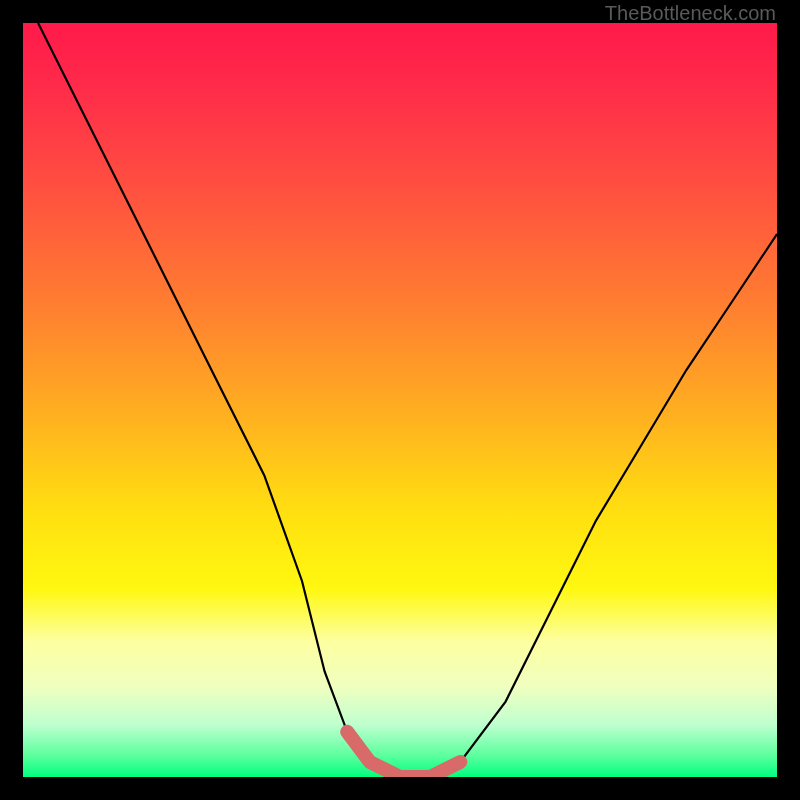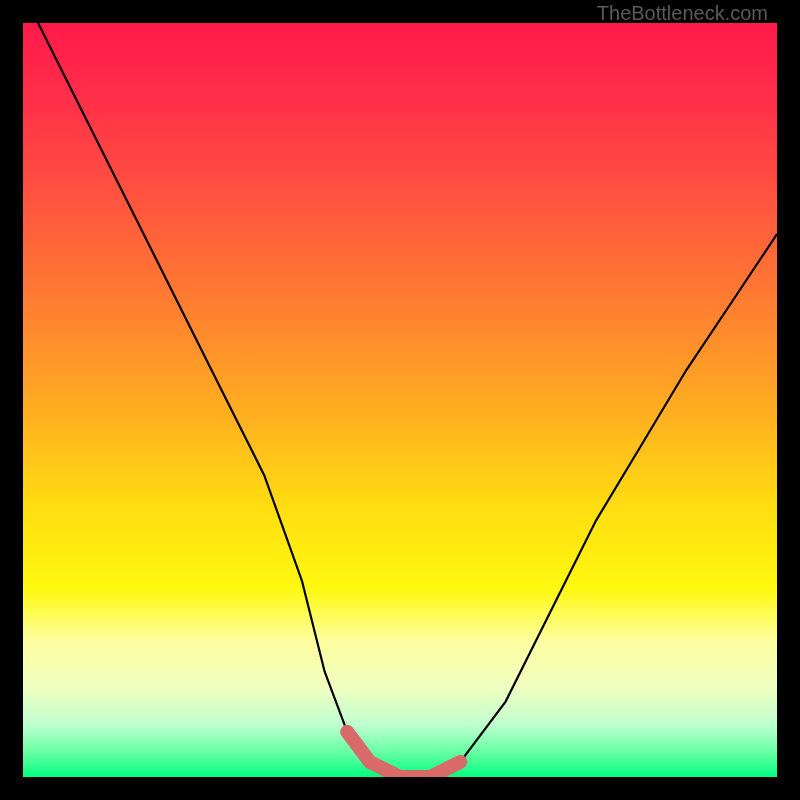--- a/index.html
+++ b/index.html
@@ -34,21 +34,21 @@
       #fdffa0 82%,
       #f0ffc0 88%,
       #c0ffd0 93%,
       #60ffa0 97%,
       #00ff80 100%
     );
   }
   .attribution {
     position: absolute;
     top: 2px;
-    right: 32px;
+    right: 24px;
     color: #5a5a5a;
     font-size: 20px;
     font-weight: 500;
     font-family: Arial, sans-serif;
     z-index: 10;
     text-align: right;
   }
   svg.overlay {
     position: absolute;
     left: 23px;

